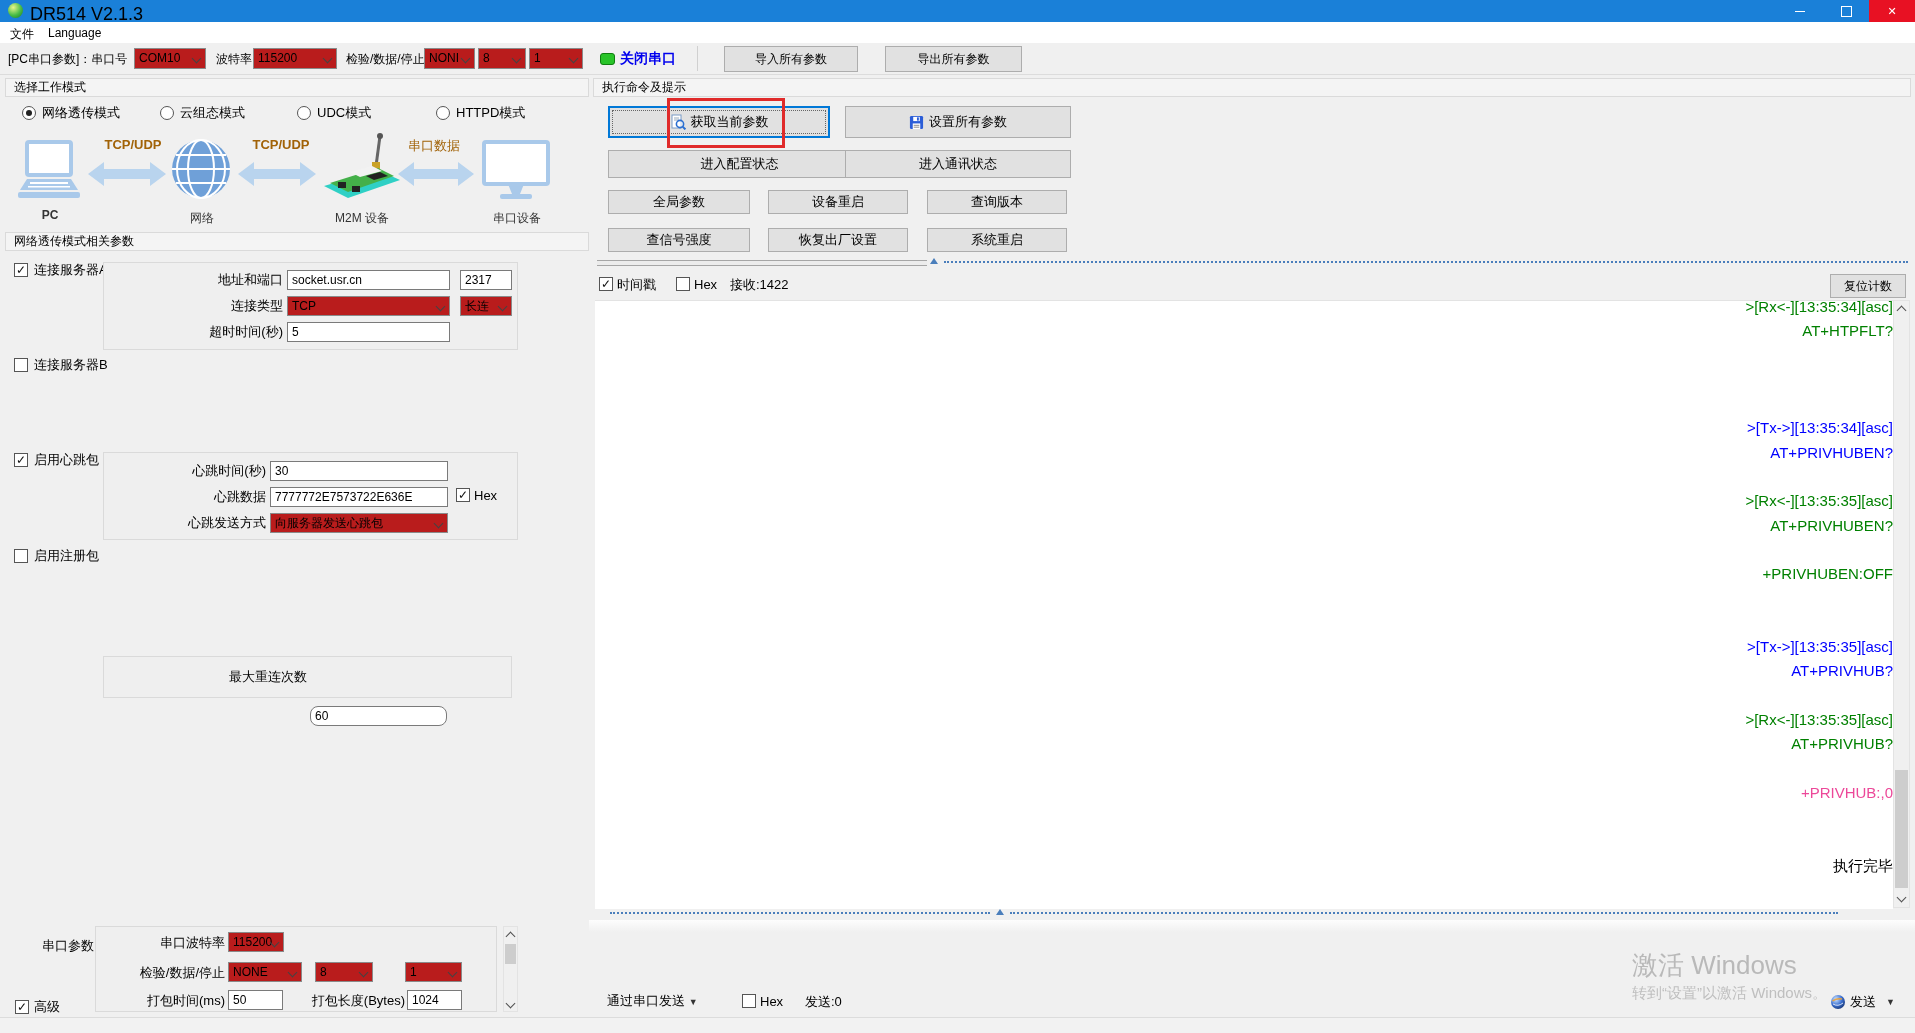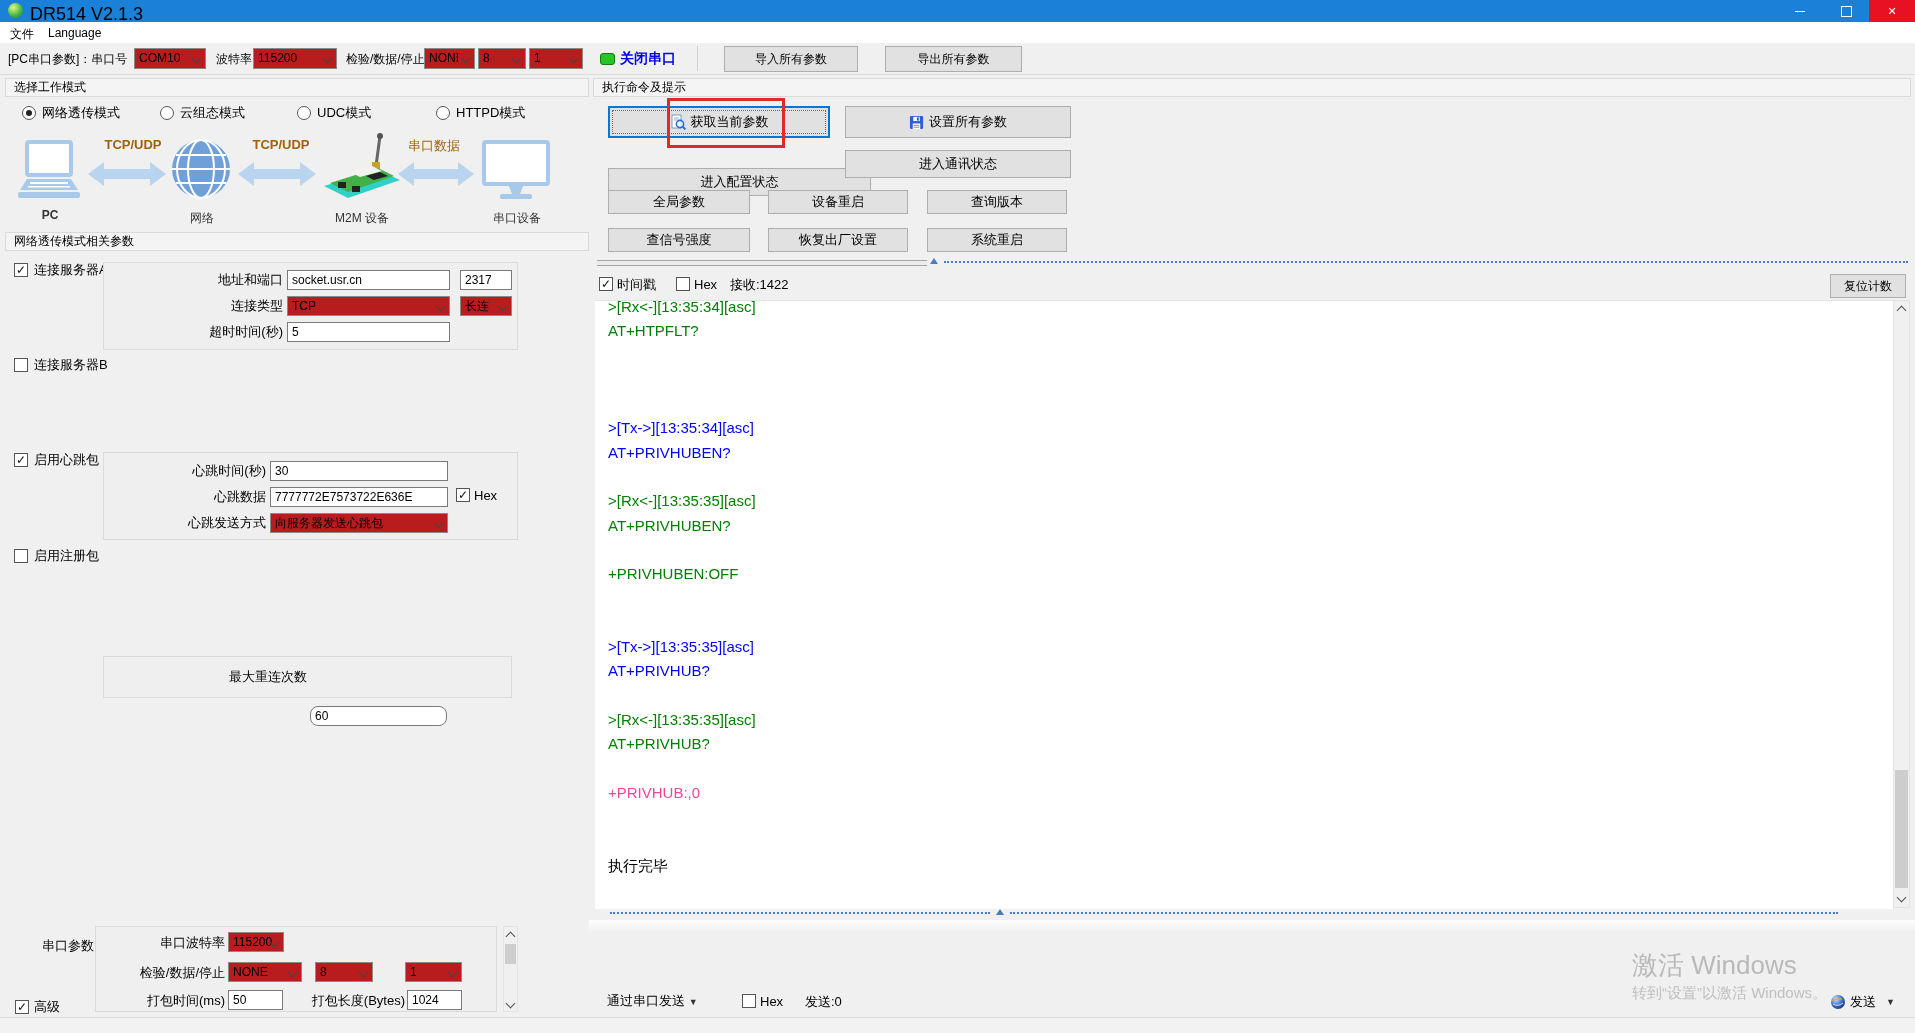--- a/index.html
+++ b/index.html
@@ -247,21 +247,21 @@
       <rect x="1" y="1" width="14" height="14" rx="1.5" fill="#2b5dd7"></rect>
       <rect x="4.5" y="2" width="7" height="4.5" fill="#fff"></rect>
       <rect x="8.5" y="2.5" width="2" height="3.5" fill="#2b5dd7"></rect>
       <rect x="4" y="9" width="8" height="6" fill="#fff"></rect>
       <line x1="5" y1="11" x2="11" y2="11" stroke="#888" stroke-width="1"></line>
       <line x1="5" y1="13" x2="11" y2="13" stroke="#888" stroke-width="1"></line>
     </svg>
     <span>设置所有参数</span>
   </div>
 
-  <div class="btn cmdbtn" style="left:608px;top:168px;width:263px;height:28px;">进入配置状态</div>
+  <div class="btn cmdbtn" style="left:608px;top:150px;width:263px;height:28px;">进入配置状态</div>
   <div class="btn cmdbtn" style="left:845px;top:150px;width:226px;height:28px;">进入通讯状态</div>
 
   <div class="btn cmdbtn" style="left:608px;top:190px;width:142px;height:24px;">全局参数</div>
   <div class="btn cmdbtn" style="left:768px;top:190px;width:140px;height:24px;">设备重启</div>
   <div class="btn cmdbtn" style="left:927px;top:190px;width:140px;height:24px;">查询版本</div>
   <div class="btn cmdbtn" style="left:608px;top:228px;width:142px;height:24px;">查信号强度</div>
   <div class="btn cmdbtn" style="left:768px;top:228px;width:140px;height:24px;">恢复出厂设置</div>
   <div class="btn cmdbtn" style="left:927px;top:228px;width:140px;height:24px;">系统重启</div>
 
   <div class="hthumb" style="left:597px;top:260px;width:330px;"></div>
@@ -269,21 +269,21 @@
   <div class="dotline" style="left:944px;top:261px;width:964px;"></div>
 
   <div class="cb checked" style="left:599px;top:277px;"></div>
   <div class="lbl" style="left:617px;top:277px;font-size:13px;">时间戳</div>
   <div class="cb" style="left:676px;top:277px;"></div>
   <div class="lbl" style="left:694px;top:277px;font-size:13px;">Hex</div>
   <div class="lbl" style="left:730px;top:277px;font-size:13px;">接收:1422</div>
   <div class="btn" style="left:1830px;top:274px;width:76px;height:24px;">复位计数</div>
 
   <div class="logarea" style="left:595px;top:300px;width:1298px;height:608px;border-top:1px solid #e3e3e3;">
-    <div id="log-content" style="padding-left:13px;margin-top:-6px;">
+    <div id="log-content" style="padding-left:13px;margin-top:-6px;text-align:right;">
         <div class="log-line" style="color: rgb(0, 128, 0);">&gt;[Rx&lt;-][13:35:34][asc]</div>
         <div class="log-line" style="color: rgb(0, 128, 0);">AT+HTPFLT?</div>
         <div class="log-line" style="color: rgb(0, 128, 0);">&nbsp;</div>
         <div class="log-line" style="color: rgb(0, 128, 0);">&nbsp;</div>
         <div class="log-line" style="color: rgb(0, 128, 0);">&nbsp;</div>
         <div class="log-line" style="color: rgb(0, 0, 255);">&gt;[Tx-&gt;][13:35:34][asc]</div>
         <div class="log-line" style="color: rgb(0, 0, 255);">AT+PRIVHUBEN?</div>
         <div class="log-line" style="color: rgb(0, 0, 255);">&nbsp;</div>
         <div class="log-line" style="color: rgb(0, 128, 0);">&gt;[Rx&lt;-][13:35:35][asc]</div>
         <div class="log-line" style="color: rgb(0, 128, 0);">AT+PRIVHUBEN?</div>

